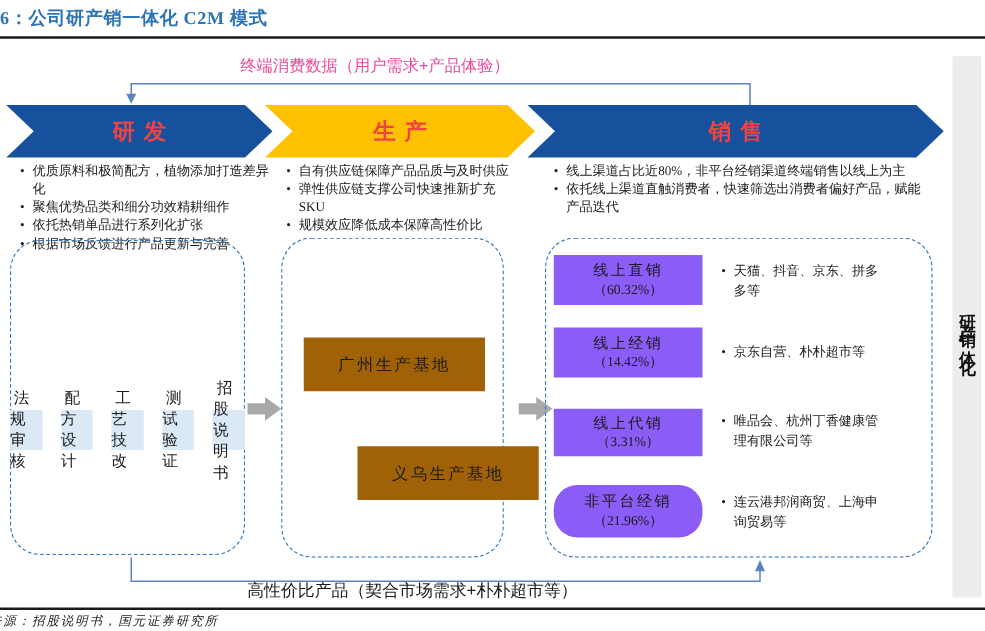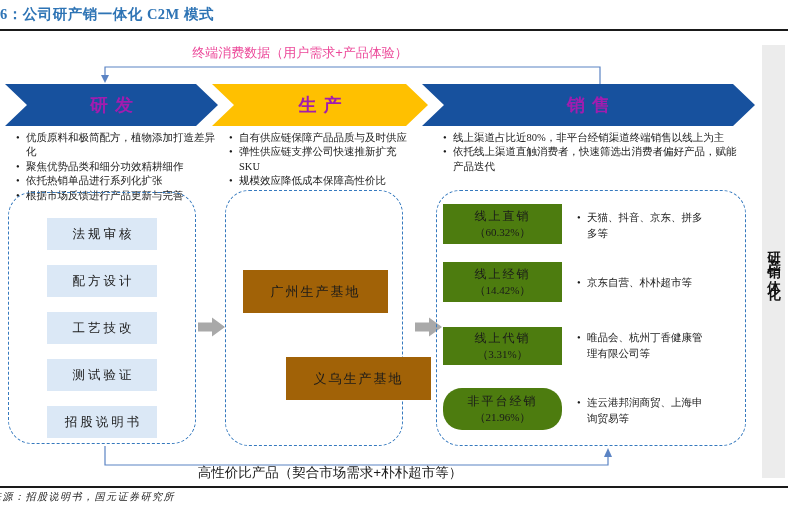--- a/index.html
+++ b/index.html
@@ -31,21 +31,21 @@
     font-size:13.5px; color:#1a1a1a;
   }
 
   
   svg.overlay { position:absolute; left:0; top:0; width:788px; height:505px; pointer-events:none; }
 
   
   .stage-label {
     position:absolute; height:42px; top:84px;
     display:flex; align-items:center; justify-content:center;
-    color:#a21caf; font-weight:bold; font-size:18px; letter-spacing:7px; text-indent:7px;
+    color:#ef4444; font-weight:bold; font-size:18px; letter-spacing:7px; text-indent:7px;
     font-family:"Liberation Serif","DejaVu Serif",serif;
   }
   .stage-label.s1 { left:5px;   width:213px; }
   .stage-label.s2 { left:212px; width:216px; }
   .stage-label.s3 { left:422px; width:333px; }
 
   
   .bullets { position:absolute; top:131px; font-size:10.5px; line-height:1.38; color:#1a1a1a;
              font-family:"Liberation Serif","DejaVu Serif",serif; }
   .bullets.c1 { left:14px;  width:204px; }
@@ -54,36 +54,36 @@
   .bullet { padding-left:12px; position:relative; }
   .bullet::before { content:"•"; position:absolute; left:2px; top:0; }
 
   
   .dashed-box { position:absolute; border:1.6px dashed #3579BE; border-radius:24px; }
   .dbox1 { left:8px;   top:192px; width:188px; height:252px; }
   .dbox2 { left:225px; top:190px; width:178px; height:256px; }
   .dbox3 { left:436px; top:190px; width:310px; height:256px; }
 
   
-  .rd-steps { position:absolute; left:8px; top:188px; width:188px; height:252px;
-              display:flex; flex-direction:column; align-items:center; padding-top:30px; gap:15px; }
+  .rd-steps { position:absolute; left:8px; top:203px; width:188px; height:252px;
+              display:flex; flex-direction:row; align-items:center; padding-top:30px; gap:15px; }
   .rd-step { width:110px; height:32px; background:#DBE8F6;
              display:flex; align-items:center; justify-content:center;
              font-size:12.5px; letter-spacing:3px; text-indent:3px; color:#1a1a1a;
              font-family:"Liberation Serif","DejaVu Serif",serif; }
 
   
   .base-box { position:absolute; left:243px; width:145px; height:43px; background:#a16207;
               display:flex; align-items:center; justify-content:center;
               font-size:13px; letter-spacing:2px; color:#1a1a1a;
               font-family:"Liberation Serif","DejaVu Serif",serif; }
   .base1 { top:270px; } .base2 { top:357px;margin-left:43px; }
 
   
-  .ch-box { position:absolute; left:443px; width:119px; background:#4d7c0f;
+  .ch-box { position:absolute; left:443px; width:119px; background:#8b5cf6;
             display:flex; flex-direction:column; align-items:center; justify-content:center;
             color:#1a1a1a; font-family:"Liberation Serif","DejaVu Serif",serif; }
   .ch-box .ch-name  { font-size:12px; letter-spacing:2px; line-height:1.3; }
   .ch-box .ch-share { font-size:11px; line-height:1.3; }
   .chb1 { top:204px; height:40px; } .chb2 { top:262px; height:40px; }
   .chb3 { top:327px; height:38px; } .chb4 { top:388px; height:42px;border-radius:19px; }
 
   .ch-ex { position:absolute; left:575px; width:134px; font-size:10.5px; line-height:1.5;
            color:#1a1a1a; font-family:"Liberation Serif","DejaVu Serif",serif; }
   .che1 { top:210px; } .che2 { top:275px; width:150px; } .che3 { top:330px; } .che4 { top:395px; }

